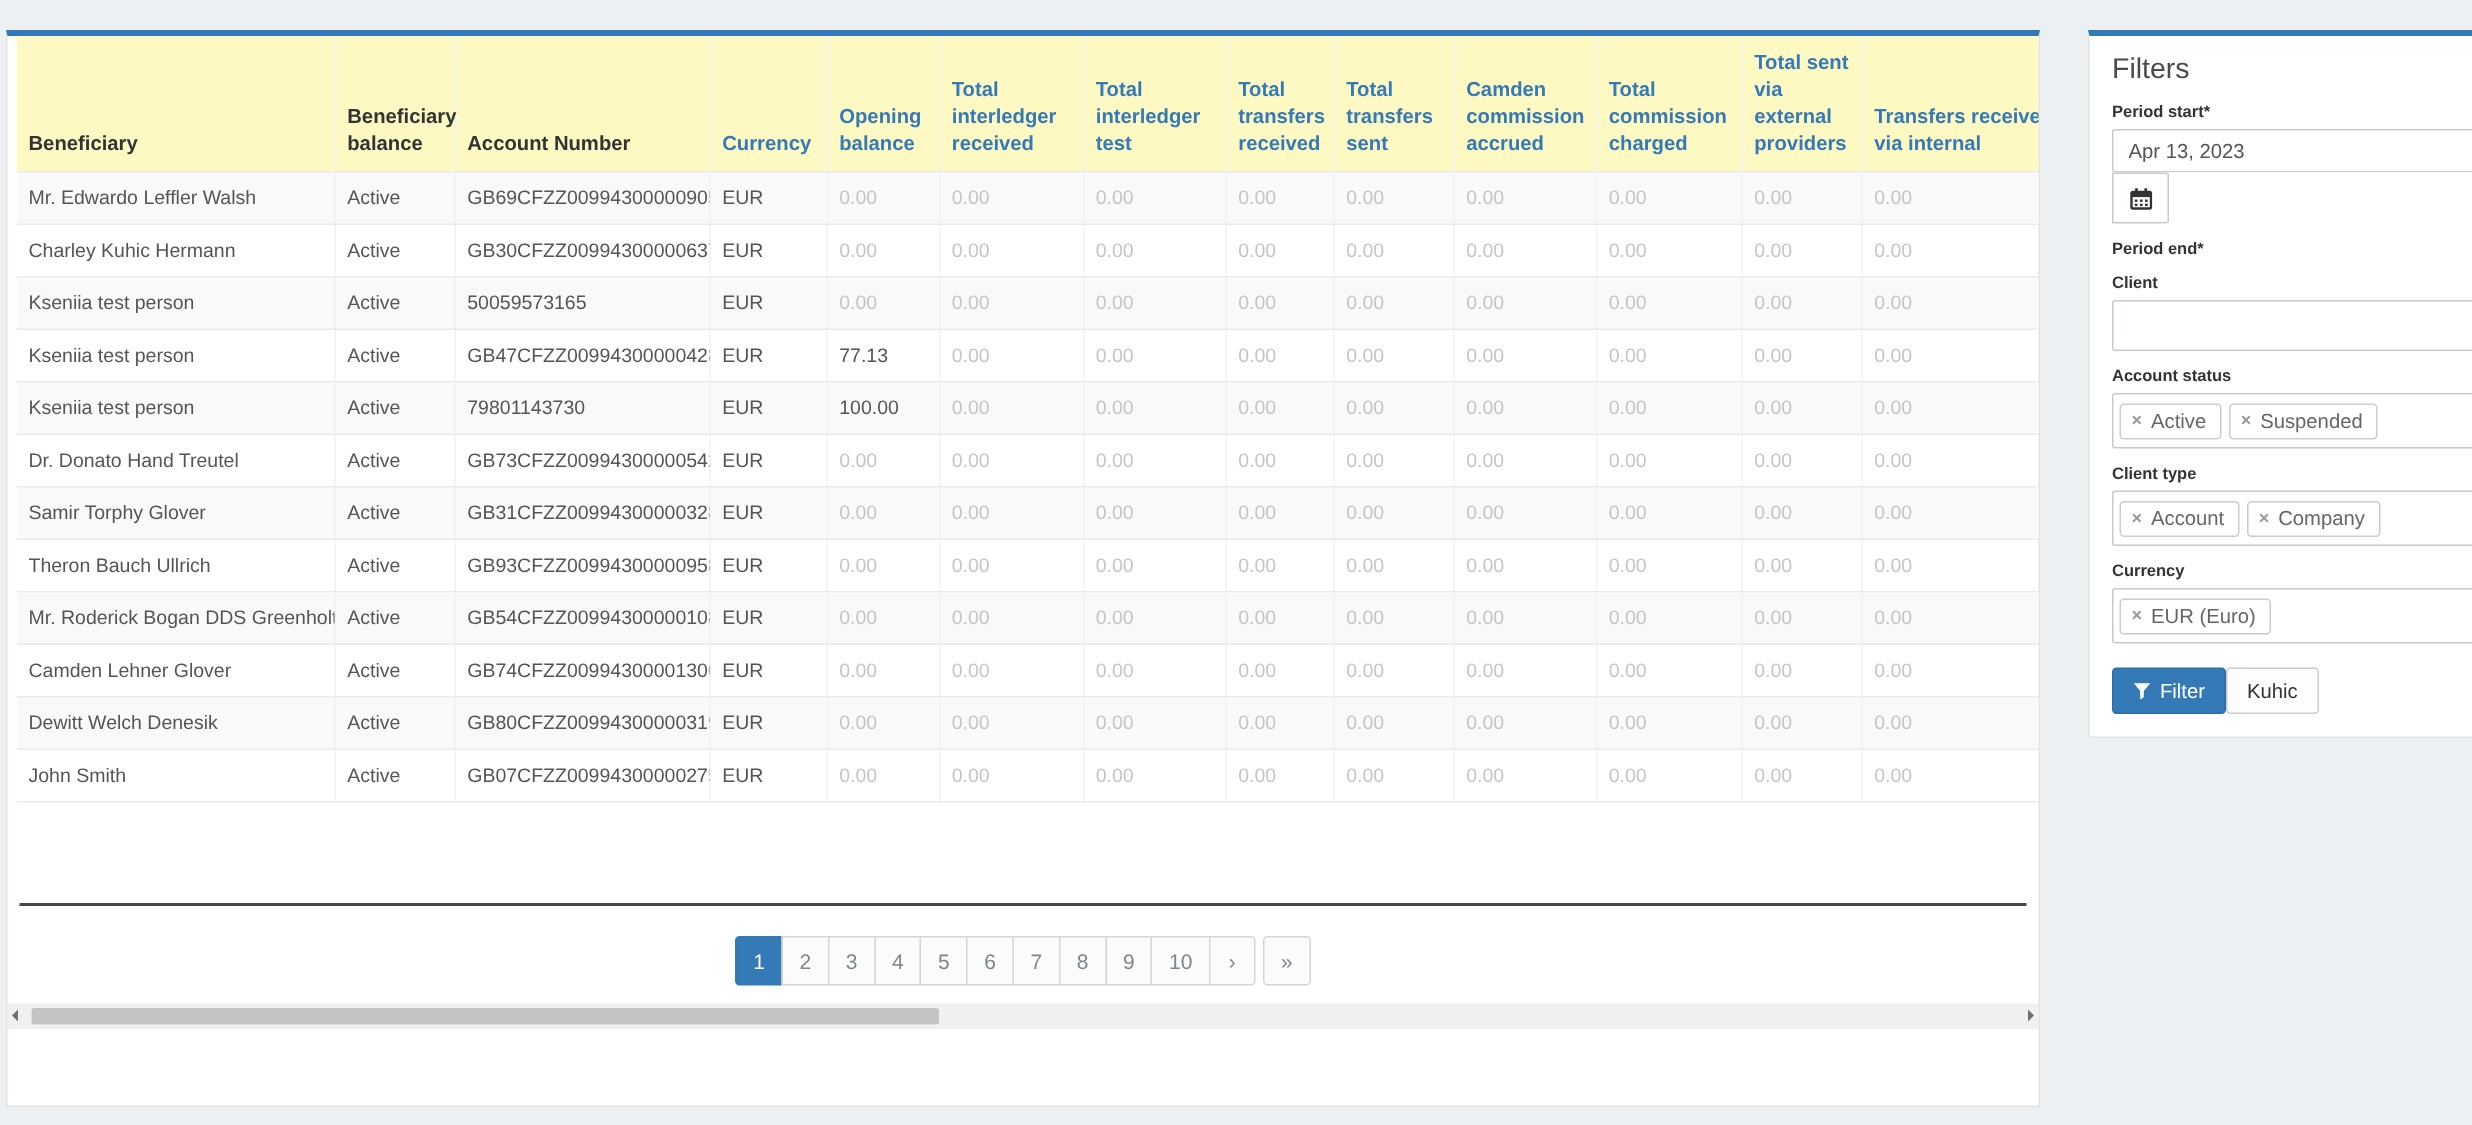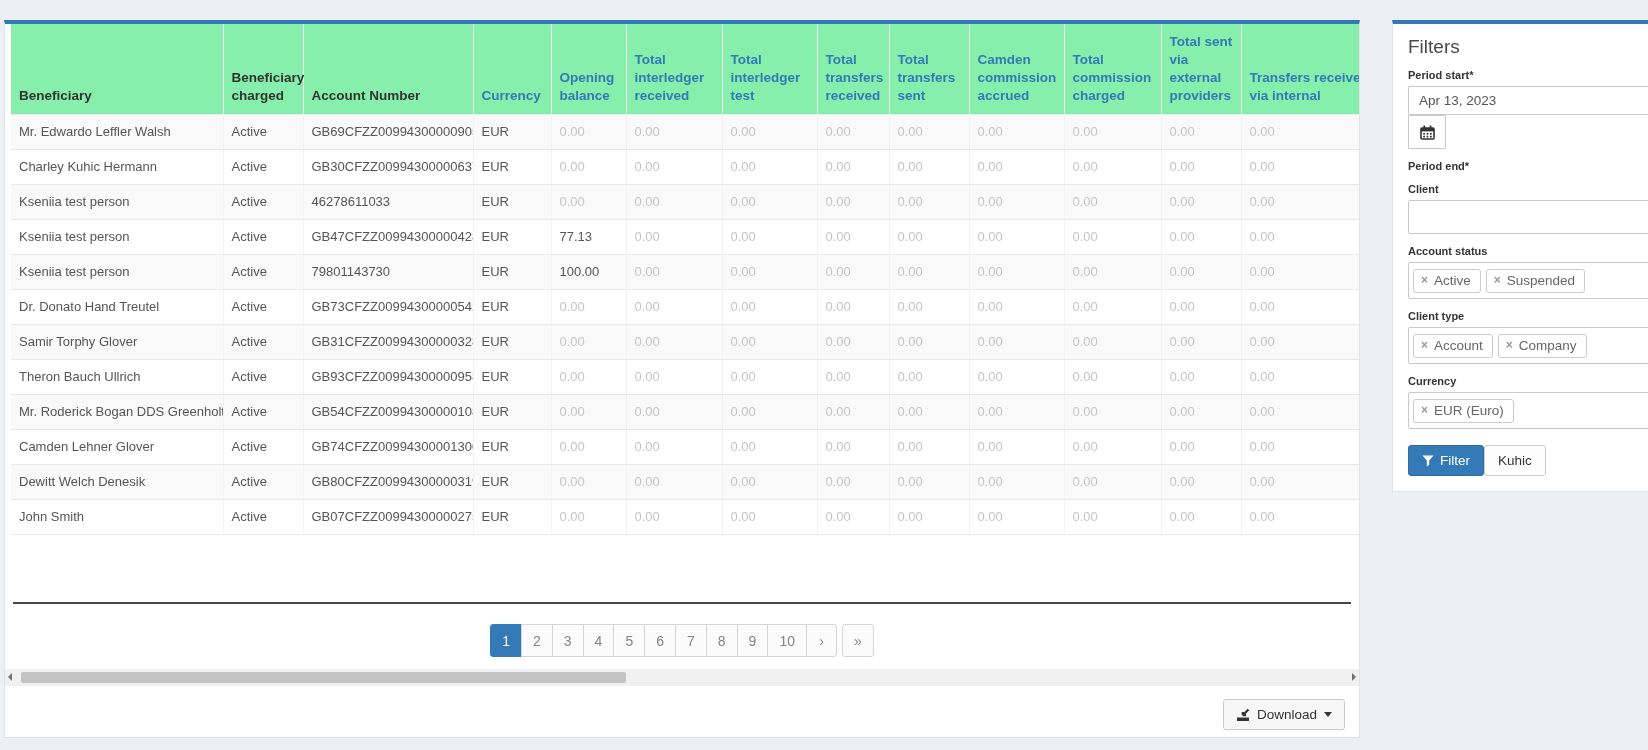--- a/index.html
+++ b/index.html
@@ -17,21 +17,21 @@
     border:1px solid #dfe3e6;
     border-top:4px solid #3279b7;
   }
   
   .table-card { left:4px; top:20px; width:1356px; height:718px; }
   .table-clip { position:absolute; top:0; left:6px; right:0; height:517px; overflow:hidden; }
   table { border-collapse:collapse; table-layout:fixed; width:1379px; }
   th {
     vertical-align:bottom; text-align:left;
     padding:8px; font-size:13.5px; font-weight:bold;
-    background:#86efac; border-right:1px solid #f0f2f3; border-bottom:1px solid #e7e9ea;
+    background:#fef9c3; border-right:1px solid #f0f2f3; border-bottom:1px solid #e7e9ea;
     height:90px; line-height:1.35;
   }
   th.plain { color:#333; }
   th.sortable { color:#337ab7; cursor:pointer; }
   td {
     padding:0 8px; font-size:13px; height:35px;
     border-right:1px solid #f0f2f3; border-bottom:1px solid #e7e9ea;
     white-space:nowrap; overflow:hidden; color:#555;
   }
   tbody tr:nth-child(odd) td { background:#f9f9f9; }
@@ -127,21 +127,21 @@
           <col style="width: 72px;">
           <col style="width: 80px;">
           <col style="width: 95px;">
           <col style="width: 97px;">
           <col style="width: 80px;">
           <col style="width: 150px;">
         </colgroup>
       <thead>
           <tr id="header-row">
             <th class="plain">Beneficiary</th>
-            <th class="plain">Beneficiary charged</th>
+            <th class="plain">Beneficiary balance</th>
             <th class="plain">Account Number</th>
             <th class="sortable">Currency</th>
             <th class="sortable">Opening balance</th>
             <th class="sortable">Total interledger received</th>
             <th class="sortable">Total interledger test</th>
             <th class="sortable">Total transfers received</th>
             <th class="sortable">Total transfers sent</th>
             <th class="sortable">Camden commission accrued</th>
             <th class="sortable">Total commission charged</th>
             <th class="sortable">Total sent via external providers</th>
@@ -175,21 +175,21 @@
             <td class="num muted">0.00</td>
             <td class="num muted">0.00</td>
             <td class="num muted">0.00</td>
             <td class="num muted">0.00</td>
             <td class="num muted">0.00</td>
             <td class="num muted">0.00</td>
           </tr>
           <tr>
             <td>Kseniia test person</td>
             <td>Active</td>
-            <td>46278611033</td>
+            <td>50059573165</td>
             <td>EUR</td>
             <td class="num muted">0.00</td>
             <td class="num muted">0.00</td>
             <td class="num muted">0.00</td>
             <td class="num muted">0.00</td>
             <td class="num muted">0.00</td>
             <td class="num muted">0.00</td>
             <td class="num muted">0.00</td>
             <td class="num muted">0.00</td>
             <td class="num muted">0.00</td>
@@ -345,32 +345,20 @@
       <li>9</li>
       <li>10</li>
       <li class="prelast">›</li>
       <li class="last">»</li>
     </ul>
   <div class="hscrollbar">
     <span class="sb-arrow left"></span>
     <div class="sb-thumb"></div>
     <span class="sb-arrow right"></span>
   </div>
-  <div class="card-footer">
-    <button class="download-btn">
-      <span style="display:flex;">
-        <svg width="14" height="14" viewBox="0 0 14 14">
-          <path d="M12.5 1.5 L6.8 7.2 M6.8 7.2 l0 -3.2 M6.8 7.2 l3.2 0" stroke="#333" stroke-width="2.2" fill="none"></path>
-          <path d="M1 9.5 h12 v3.5 h-12 z" fill="#333"></path>
-        </svg>
-      </span>
-      <span>Download</span>
-      <span class="caret"></span>
-    </button>
-  </div>
 </div>
 
 <div class="card filter-card">
   <div class="filters-title">Filters</div>
 
   <label class="f-label">Period start*</label>
   <div class="input-group">
     <input value="Apr 13, 2023" style="">
     <span class="addon">
       <span style="display:flex;">

